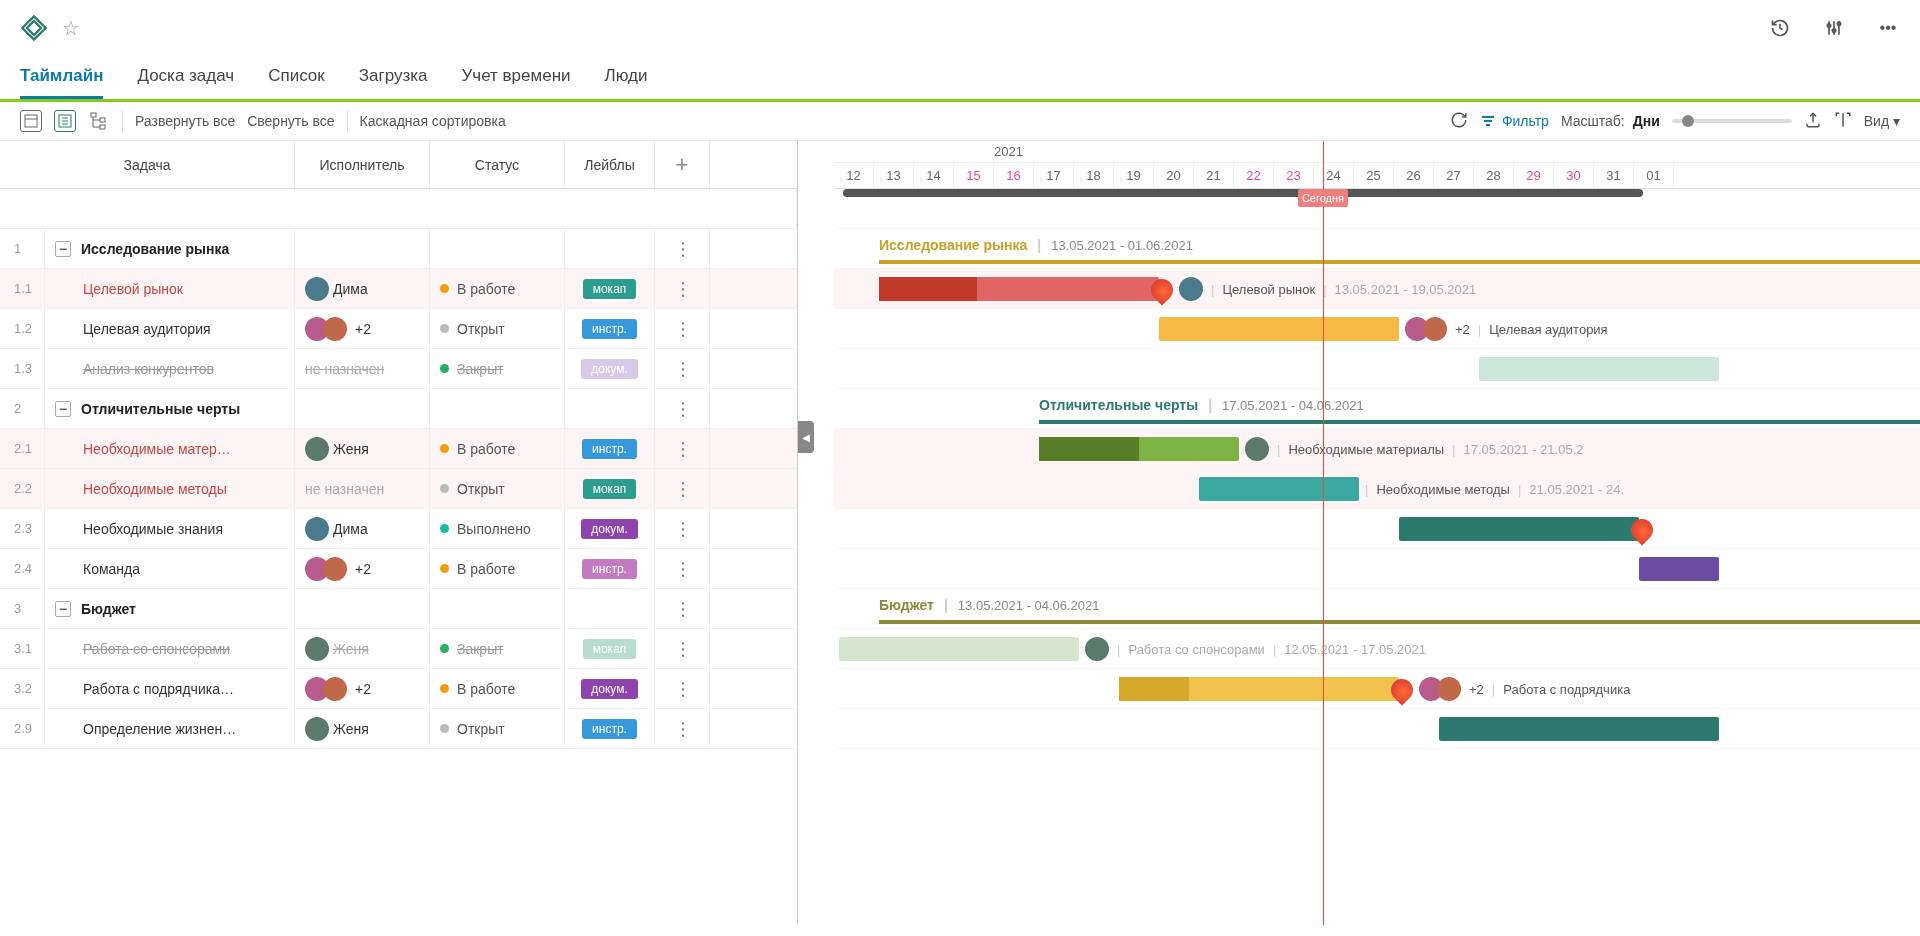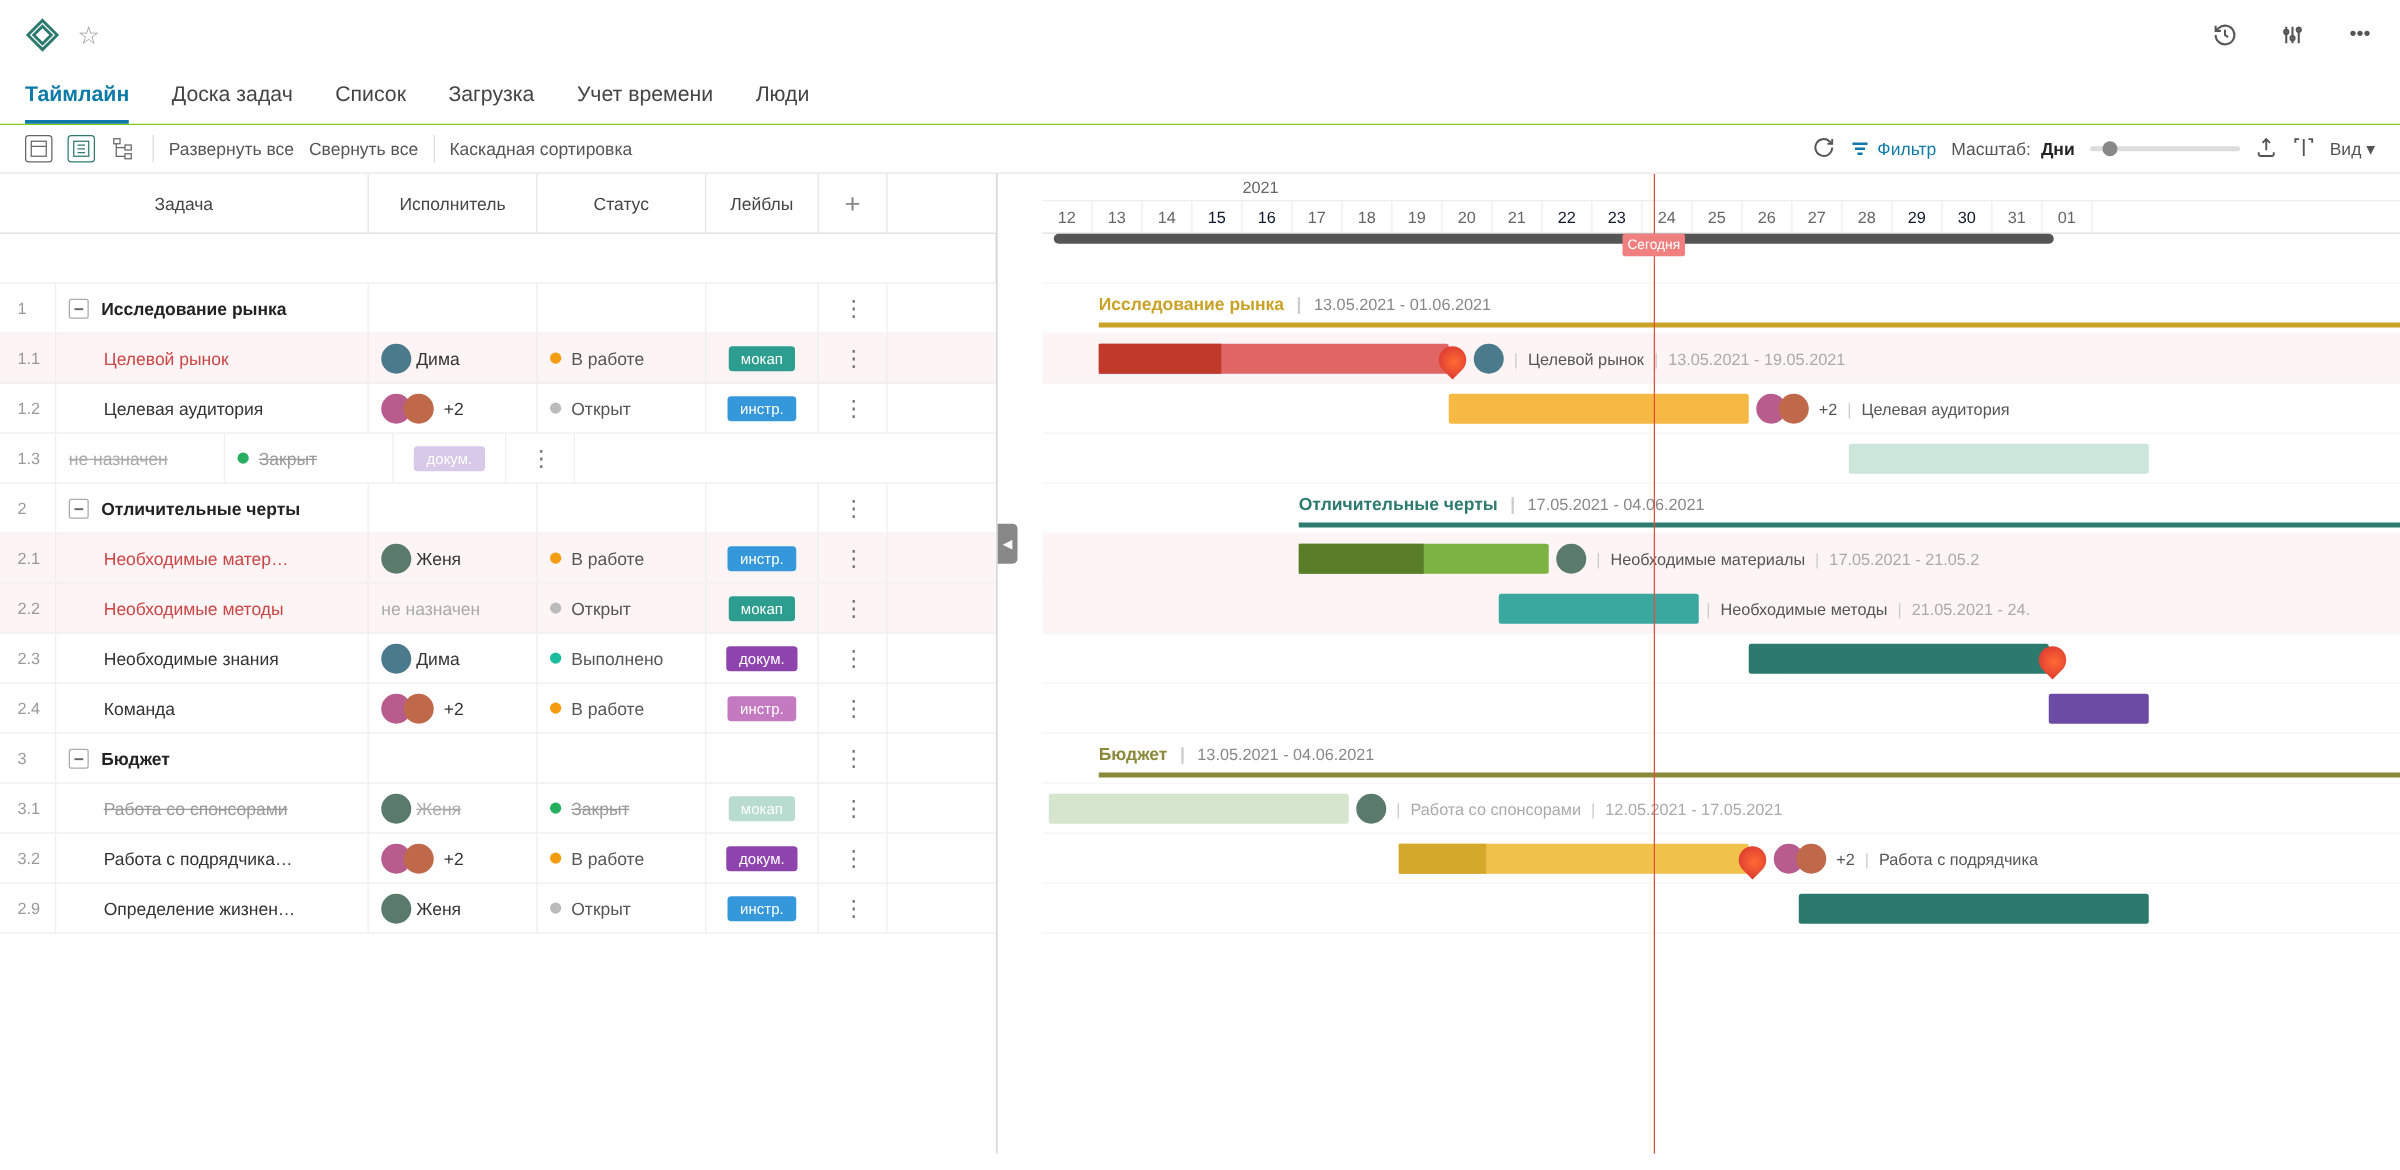--- a/index.html
+++ b/index.html
@@ -6,21 +6,21 @@
 body { background: #fff; color: #333; overflow: hidden; }
 
 .header { display: flex; align-items: center; padding: 14px 20px; gap: 14px; }
 .header .logo { width: 28px; height: 28px; display: flex; align-items: center; justify-content: center; }
 .header .logo svg { width: 28px; height: 28px; }
 .header .title { font-size: 26px; font-weight: 600; color: #1a1a1a; }
 .header .star-icon { color: #999; cursor: pointer; font-size: 20px; }
 .header .spacer { flex: 1; }
 .header .icon-btn { width: 24px; height: 24px; display: flex; align-items: center; justify-content: center; cursor: pointer; color: #555; margin-left: 16px; }
 
-.tabs { display: flex; gap: 34px; padding: 0 20px; border-bottom: 1px solid #84cc16; }
+.tabs { display: flex; gap: 34px; padding: 0 20px; border-bottom: 3px solid #84cc16; }
 .tab { padding: 10px 0; font-size: 17px; color: #444; cursor: pointer; border-bottom: 3px solid transparent; }
 .tab.active { color: #0d7aa7; border-bottom-color: #0d7aa7; font-weight: 600; }
 
 .toolbar { display: flex; align-items: center; padding: 8px 20px; border-bottom: 1px solid #e5e5e5; gap: 12px; font-size: 14px; }
 .toolbar .icon-sq { width: 22px; height: 22px; border: 1.5px solid #666; border-radius: 3px; display: flex; align-items: center; justify-content: center; cursor: pointer; }
 .toolbar .vsep { width: 1px; height: 22px; background: #ddd; }
 .toolbar .link { color: #555; cursor: pointer; }
 .toolbar .spacer { flex: 1; }
 .toolbar .filter { display: flex; align-items: center; gap: 6px; color: #0d7aa7; cursor: pointer; font-weight: 500; }
 .toolbar .zoom { display: flex; align-items: center; gap: 8px; color: #555; }
@@ -61,21 +61,21 @@
 .dot { width: 9px; height: 9px; border-radius: 50%; flex-shrink: 0; }
 .row .label { width: 90px; justify-content: center; }
 .tag { padding: 3px 10px; border-radius: 3px; font-size: 12px; color: #fff; }
 .row .more { width: 55px; justify-content: center; color: #777; cursor: pointer; font-size: 18px; letter-spacing: -2px; }
 
 .gantt { flex: 1; position: relative; overflow: hidden; padding-left: 36px; }
 .timeline-head { height: 48px; border-bottom: 1px solid #ddd; display: flex; flex-direction: column; position: relative; }
 .timeline-year { height: 22px; display: flex; align-items: center; justify-content: flex-start; padding-left: 160px; font-size: 13px; color: #666; border-bottom: 1px solid #eee; }
 .timeline-days { display: flex; height: 26px; }
 .day { width: 40px; text-align: center; font-size: 13px; color: #666; border-right: 1px solid #eee; display: flex; align-items: center; justify-content: center; }
-.day.weekend { color: #0f172a; }
+.day.weekend { color: #ec4899; }
 .today-marker { position: absolute; top: 0; bottom: -700px; width: 1px; background: #e74c3c; left: 525px; z-index: 5; }
 .today-badge { position: absolute; left: 525px; top: 48px; width: 50px; margin-left: -25px; background: #f08080; color: #fff; font-size: 11px; text-align: center; padding: 3px 0; border-radius: 2px; z-index: 6; }
 .gantt-rows { position: relative; }
 .gantt-rows .grow { height: 40px; border-bottom: 1px solid #f5f5f5; position: relative; }
 .grow.critical { background: #fdf5f5; }
 .bar-group-line { position: absolute; height: 5px; border-bottom: 4px solid; top: 30px; }
 .bar-group-label { position: absolute; top: 8px; font-size: 14px; font-weight: 600; display: flex; gap: 10px; align-items: baseline; }
 .bar-group-label .dates { color: #888; font-weight: 400; font-size: 13px; }
 .bar { position: absolute; height: 24px; top: 8px; border-radius: 2px; }
 .bar-label { position: absolute; top: 8px; height: 24px; display: flex; align-items: center; gap: 8px; font-size: 13px; color: #555; white-space: nowrap; }
@@ -245,20 +245,23 @@
             <span class="dot" style="background: rgb(187, 187, 187);"></span>
             <span>Открыт</span>
           </div>
           <div class="cell label">
             <span class="tag" style="background: rgb(52, 152, 219);">инстр.</span>
           </div>
           <div class="cell more">⋮</div>
         </div>
         <div class="row">
           <div class="cell num">1.3</div>
+          <div class="cell task done">
+            <span class="indent1">Анализ конкурентов</span>
+          </div>
           <div class="cell assign done">
             <span class="na">не назначен</span>
           </div>
           <div class="cell status done">
             <span class="dot" style="background: rgb(39, 174, 96);"></span>
             <span>Закрыт</span>
           </div>
           <div class="cell label">
             <span class="tag" style="background: rgb(216, 201, 232);">докум.</span>
           </div>

